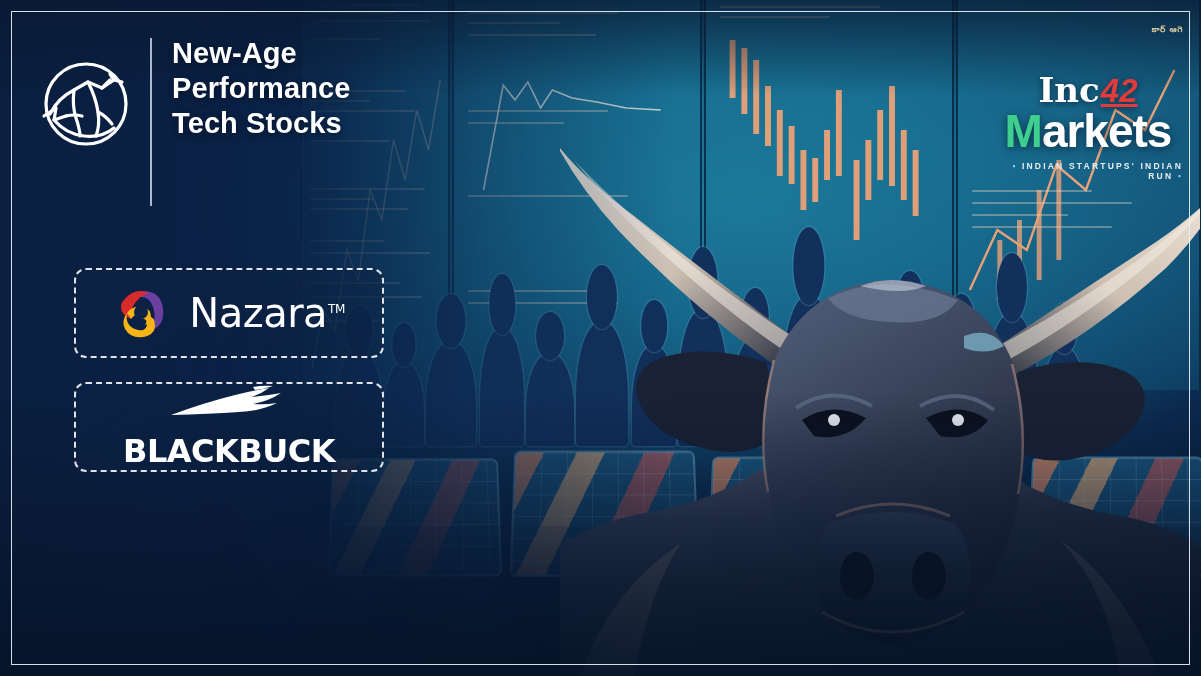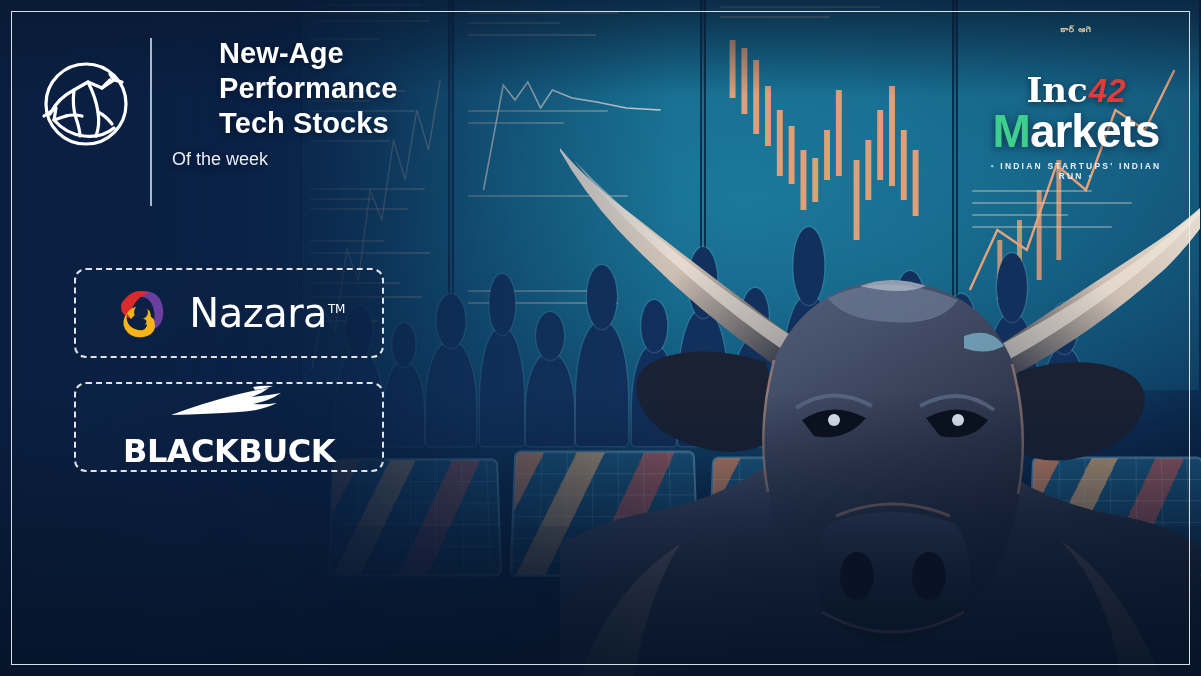--- a/index.html
+++ b/index.html
@@ -77,35 +77,34 @@
   }
 
   
   .header{position:absolute;left:36px;top:34px;display:flex;align-items:flex-start;z-index:30;}
   .bullmark{width:100px;height:100px;flex:0 0 100px;margin-top:20px;}
   .divider{width:2px;align-self:stretch;background:rgba(225,235,248,.75);margin:4px 20px 4px 14px;height:168px;}
   .titleblock{padding-top:2px;}
   .t-main{
     font-size:29px;line-height:1.21;font-weight:700;color:#ffffff;letter-spacing:.1px;
     text-shadow:0 2px 7px rgba(3,12,28,.65);
-    margin-left:47px;
   }
   .t-sub{font-size:18px;line-height:1.28;color:#e9eef6;margin-top:7px;font-weight:400;
     text-shadow:0 2px 6px rgba(3,12,28,.6);}
   .t-date{font-size:18px;line-height:1.28;color:#e9eef6;font-weight:400;
     text-shadow:0 2px 6px rgba(3,12,28,.6);}
 
   
-  .brand{position:absolute;right:30px;top:24px;z-index:30;text-align:center;width:190px;}
+  .brand{position:absolute;right:18px;top:24px;z-index:30;text-align:right;width:190px;}
   .brand-kicker{font-size:9px;color:#f2d7a8;letter-spacing:.5px;font-weight:700;
      transform:scaleY(.85);margin-bottom:-2px;font-family:"DejaVu Serif",serif;opacity:.9;}
   .brand-inc{font-family:"DejaVu Serif",serif;font-size:34px;font-weight:700;color:#fff;line-height:1;
      display:flex;justify-content:center;align-items:baseline;text-shadow:0 2px 6px rgba(3,12,28,.6);margin-top:39px;}
   .brand-42{color:#e23b3b;font-style:italic;font-family:"Liberation Sans",sans-serif;font-weight:700;
-     font-size:33px;margin-left:1px;}
+     font-size:33px;margin-left:1px;text-decoration:underline;}
   .brand-markets{font-size:46px;font-weight:700;color:#fff;line-height:1;letter-spacing:-1px;
      margin-top:1px;display:flex;justify-content:center;align-items:center;
      text-shadow:0 2px 8px rgba(3,12,28,.6);}
   .brand-m{color:#3ecf8e;position:relative;display:inline-block;}
   .brand-tag{font-size:8.5px;letter-spacing:2.2px;color:#e8eef6;font-weight:700;margin-top:7px;}
   .brand-tag span.dot{color:#7fd4ff;}
 
   
   .cards{position:absolute;left:74px;top:268px;z-index:30;}
   .card{
@@ -351,21 +350,20 @@
         <path d="M62 58 Q70 62 76 70" fill="none" stroke="#ffffff" stroke-width="3.2" stroke-linecap="round"></path>
       </svg>
     </div>
 
     <div class="divider"></div>
 
     <div class="titleblock">
       <div class="t-main">New-Age</div>
       <div class="t-main">Performance</div>
       <div class="t-main">Tech Stocks</div>
-      <div class="t-sub">Of the week</div>
     </div>
   </div>
 
   <div class="brand">
     <div class="brand-kicker">కార్ ఆగె</div>
     <div class="brand-inc">
       <span>Inc</span>
       <span class="brand-42">42</span>
     </div>
     <div class="brand-markets">

